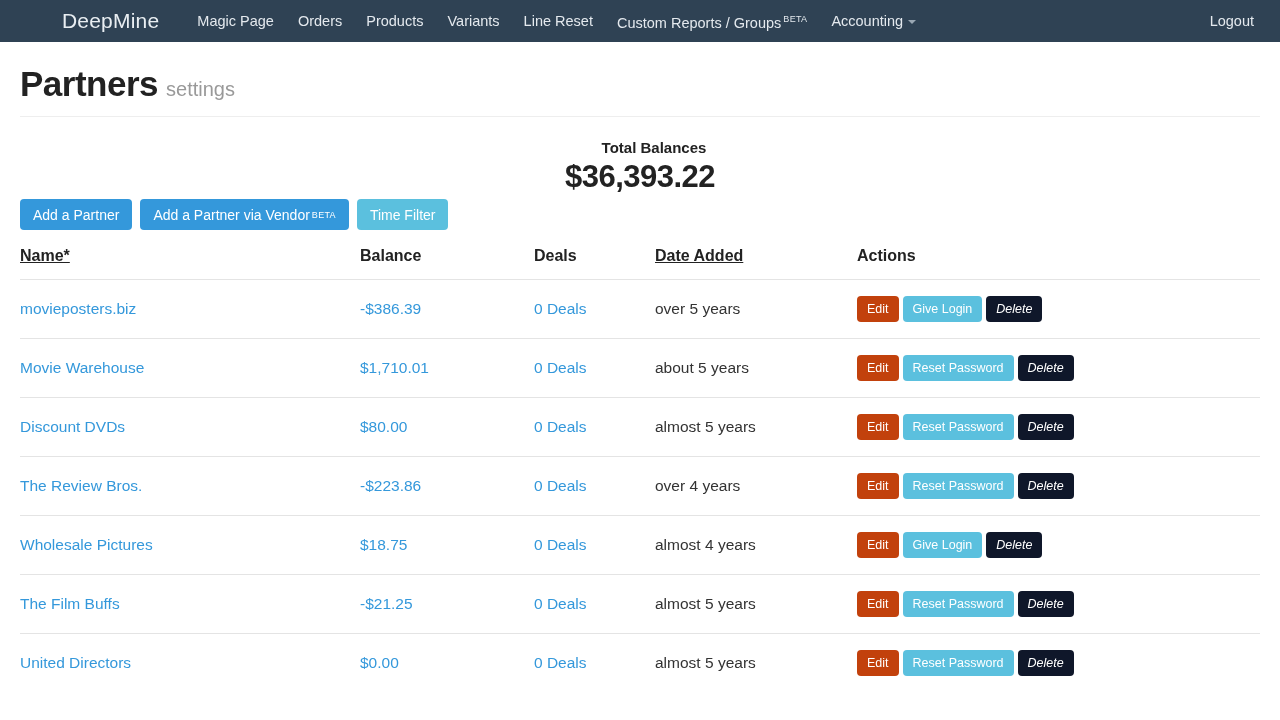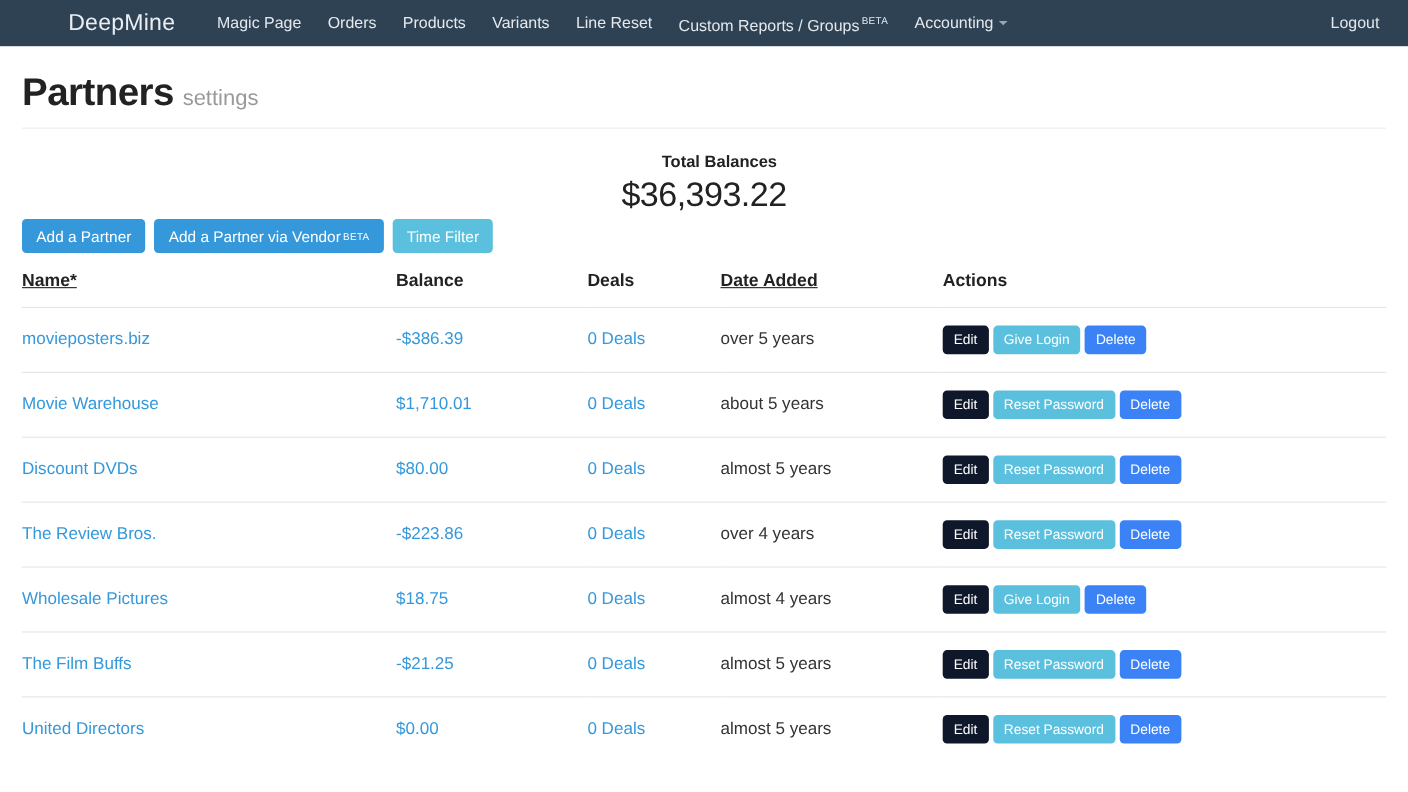--- a/index.html
+++ b/index.html
@@ -99,21 +99,21 @@
   }
   .totals .label {
     font-size: 15px;
     font-weight: 700;
     color: #222;
     line-height: 18px;
     margin-left: 28px;
   }
   .totals .amount {
     font-size: 31px;
-    font-weight: 400;
+    font-weight: 700;
     color: #222;
     line-height: 40px;
     letter-spacing: -0.5px;
   }
 
   
   .toolbar {
     margin: 2px 20px 0 20px;
     display: flex;
     gap: 8px;
@@ -182,23 +182,23 @@
   td.date { color: #333; }
 
   .row-actions { display: flex; gap: 4px; align-items: center; }
   .btn-xs {
     font-size: 12.5px;
     padding: 5px 10px;
     height: 26px;
     border-radius: 4px;
     line-height: 1;
   }
-  .btn-edit   { background: #0f172a; }
+  .btn-edit   { background: #c2410c; }
   .btn-login  { background: #5bc0de; }
-  .btn-danger { background: #3b82f6; }
+  .btn-danger { background: #0f172a; font-style: italic; }
 </style>
 </head>
 <body>
 
 <div class="navbar">
   <a class="brand" href="#">DeepMine</a>
   <div class="nav-items">
       <a class="nav-link" href="#"><span>Magic Page</span></a>
       <a class="nav-link" href="#"><span>Orders</span></a>
       <a class="nav-link" href="#"><span>Products</span></a>

